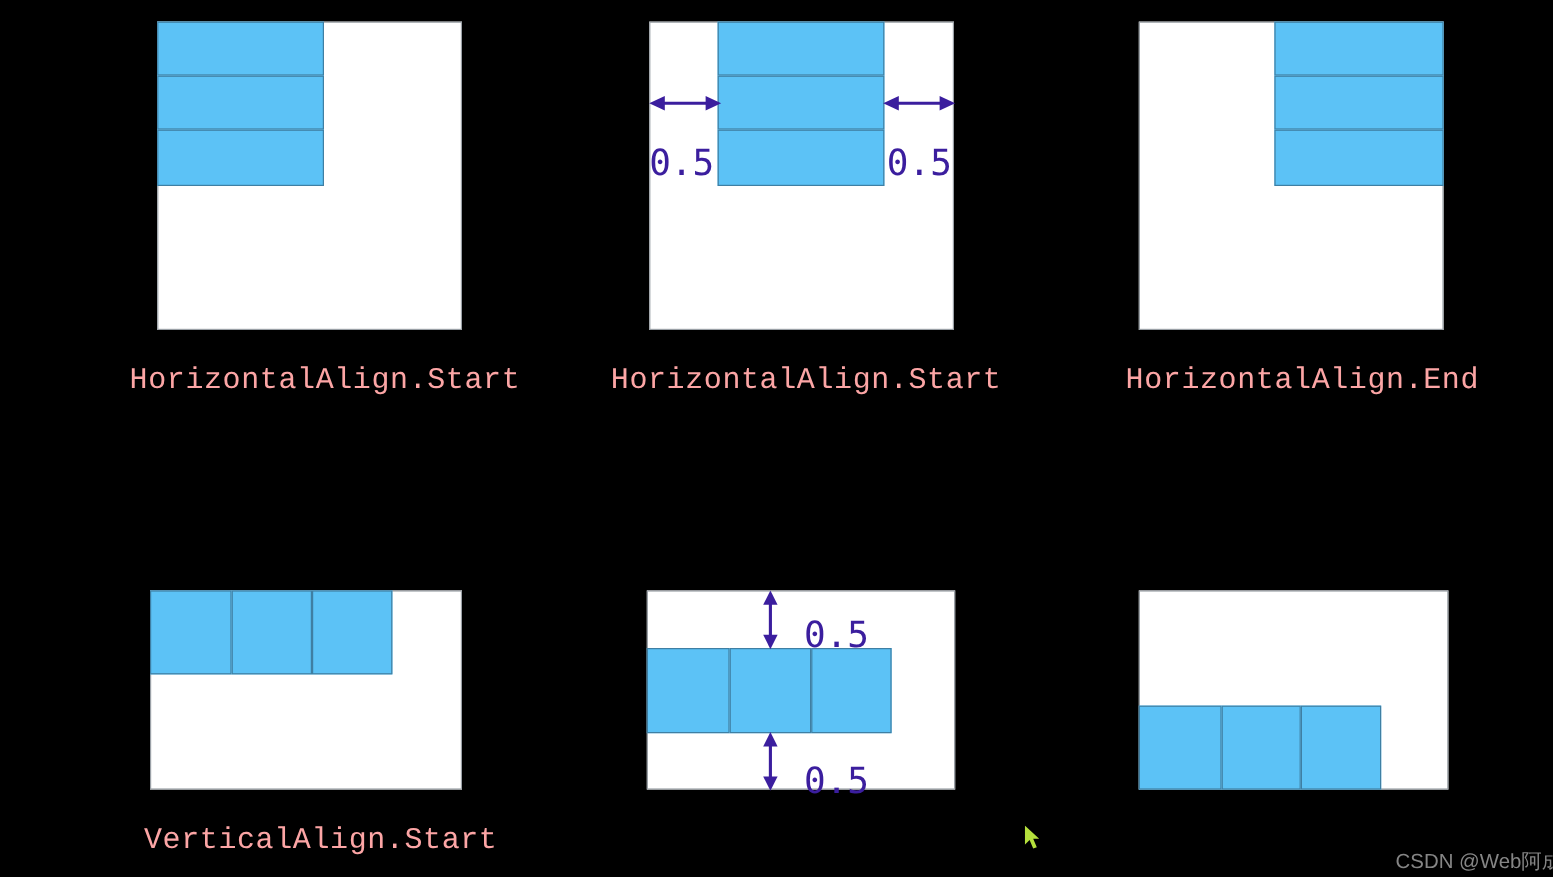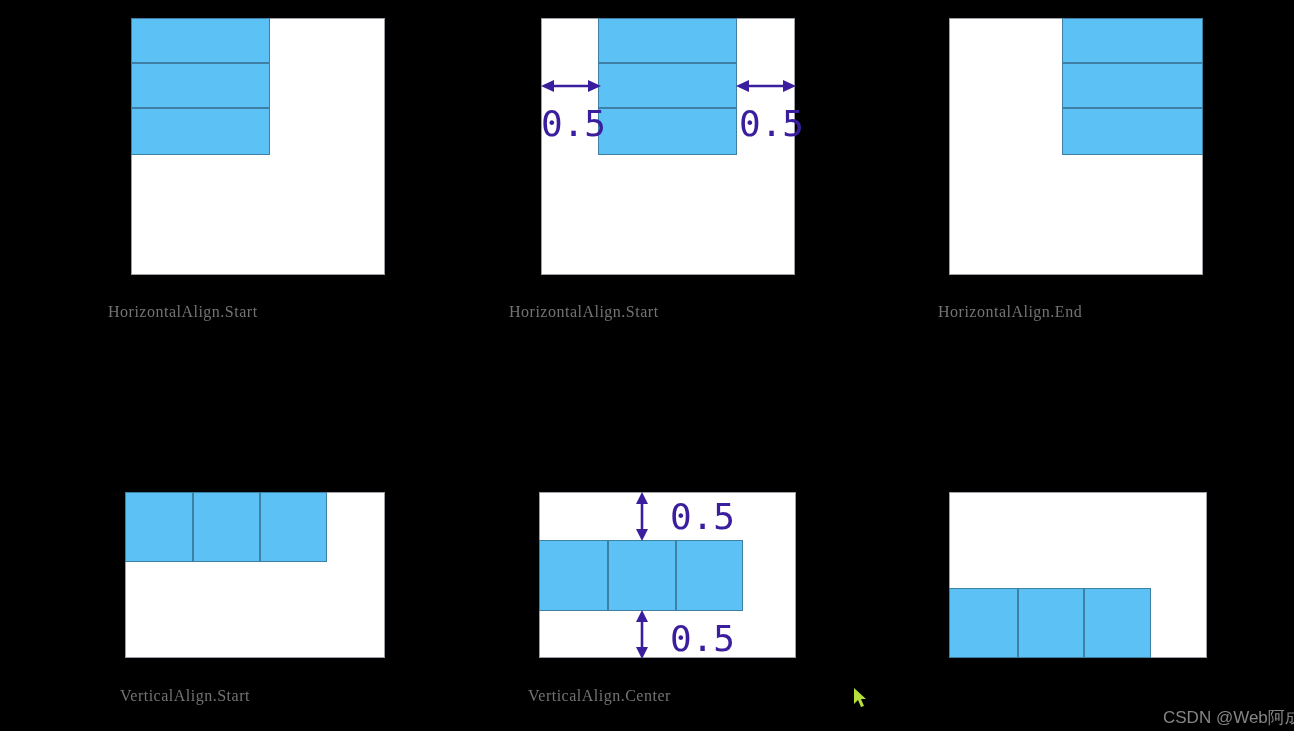--- a/index.html
+++ b/index.html
@@ -31,37 +31,38 @@
   .item {
     position: absolute;
     background: #5cc2f6;
     box-sizing: border-box;
     border: 1px solid #3f7fa3;
   }
 
   
   .caption {
     position: absolute;
-    color: #737373;
-    font-family: Liberation Serif, serif;
-    font-size: 16px;
+    color: #fca5a5;
+    font-family: Liberation Mono, monospace;
+    font-size: 25px;
     letter-spacing: 0.5px;
     white-space: nowrap;
     line-height: 1;
   }
 
   
   .measure-label {
     position: absolute;
     color: #3b1e9e;
     font-family: "DejaVu Sans Mono", "Liberation Mono", monospace;
-    font-size: 36px;
+    font-size: 30px;
     font-weight: 500;
     white-space: nowrap;
     line-height: 1;
+    margin-top: 16px;
   }
 
   
   .arrow-svg {
     position: absolute;
     overflow: visible;
     pointer-events: none;
   }
 
   
@@ -146,21 +147,20 @@
   </svg>
   <div class="measure-label" style="left:670px; top:499px;">0.5</div>
 
   <svg class="arrow-svg" style="left:634px; top:610px; width:16px; height:49px;" viewBox="0 0 16 49">
     <line x1="8" y1="5" x2="8" y2="44" stroke="#3b1e9e" stroke-width="2.6"></line>
     <polygon points="8,0 2,12 14,12" fill="#3b1e9e"></polygon>
     <polygon points="8,49 2,37 14,37" fill="#3b1e9e"></polygon>
   </svg>
   <div class="measure-label" style="left:670px; top:621px;">0.5</div>
 
-  <div class="caption" style="left:528px; top:688px;">VerticalAlign.Center</div>
 
   <div class="panel" style="left:949px; top:492px; width:258px; height:166px;"></div>
 
   <div class="item" style="left:949px; top:588px; width:69px; height:70px;"></div>
   <div class="item" style="left:1018px; top:588px; width:66px; height:70px;"></div>
   <div class="item" style="left:1084px; top:588px; width:67px; height:70px;"></div>
 
 
   <svg class="cursor" style="left:854px; top:688px;" viewBox="0 0 16 20">
     <polygon points="0,0 0,16 4,12 7,19 10,18 7,11 12,11" fill="#b5e03c"></polygon>

